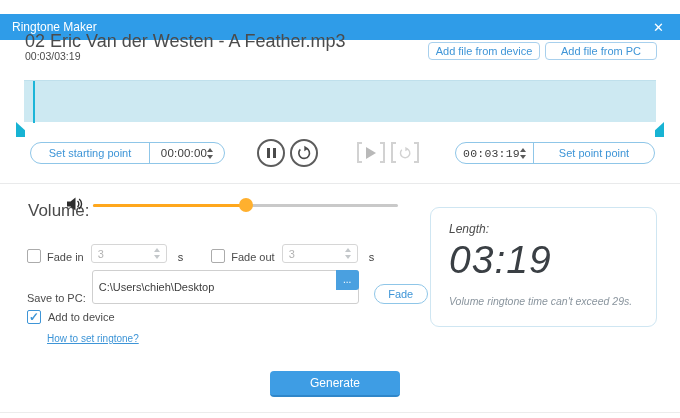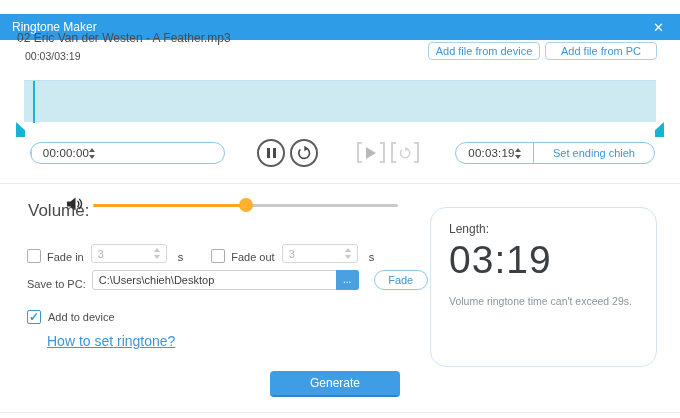--- a/index.html
+++ b/index.html
@@ -13,21 +13,21 @@
   }
   .window { position:absolute; inset:0; background:#ffffff; }
 
   
   .titlebar { position:absolute; top:14px; left:0; width:680px; height:26px; background:#2f9ce8;
     display:flex; align-items:center; justify-content:space-between; padding:0 12px; }
   .titlebar .title { color:#ffffff; font-size:12px; }
   .titlebar .close { color:#ffffff; font-size:13px; cursor:pointer; padding:0 4px; font-weight:400; }
 
   
-  .file-name { position:absolute; left:17px; top:31px; font-size:12px; color:#4b4b4b; }
+  .file-name { position:absolute; left:25px; top:31px; font-size:18px; color:#4b4b4b; }
   .file-time { position:absolute; left:25px; top:50px; font-size:10.5px; color:#4b4b4b; }
 
   
   .hdr-btn { position:absolute; top:42px; height:18px; border:1px solid #a8d0ed; border-radius:4px;
     background:#fff; color:#3e95d7; font-size:11px; display:flex; align-items:center; justify-content:center;
     cursor:pointer; font-family:inherit; }
   .hdr-btn.device { left:428px; width:112px; }
   .hdr-btn.pc { left:545px; width:112px; }
 
   
@@ -41,21 +41,21 @@
   
   .pill { position:absolute; top:142px; height:22px; border:1px solid #8fc6e8; border-radius:11px;
     background:#fff; display:flex; align-items:stretch; overflow:hidden; }
   .pill.start { left:30px; width:195px; }
   .pill.end { left:455px; width:200px; }
   .pill .pill-btn { flex:1; display:flex; align-items:center; justify-content:center;
     color:#3e95d7; font-size:11px; cursor:pointer; background:transparent; border:none; font-family:inherit; }
   .pill .divider { width:1px; background:#8fc6e8; }
   .pill .time-box { display:flex; align-items:center; justify-content:center; gap:0; padding:0 7px; }
   .pill.start .time-box { width:74px; }
-  .pill.end .time-box { width:77px; }
+  .pill.end .time-box { width:77px;font-family:Liberation Mono, monospace; }
   .pill .time-val { font-size:11.5px; color:#3c3c3c; letter-spacing:0.2px; }
 
   .spin { display:flex; flex-direction:column; gap:3px; cursor:pointer; }
   .spin i { display:block; width:0; height:0; border-left:3.5px solid transparent; border-right:3.5px solid transparent; }
   .spin .up { border-bottom:4px solid #5a5a5a; }
   .spin .dn { border-top:4px solid #5a5a5a; }
   .spin.dim .up { border-bottom-color:#c3c7ca; }
   .spin.dim .dn { border-top-color:#c3c7ca; }
 
   
@@ -96,37 +96,37 @@
   .checkbox.checked { border-color:#3e95d7; color:#3e95d7; font-size:12px; font-weight:bold; }
   .num-spin { height:19px; border:1px solid #d6d6d6; border-radius:3px; background:#fff;
     display:flex; align-items:center; justify-content:space-between; padding:0 6px; }
   .num-spin .val { font-size:11px; color:#b3b3b3; }
   .fade-row .num-spin { width:76px; }
   .fade-lbl { margin:0 7px 0 6px; }
   .unit { margin:0 28px 0 11px; color:#3c3c3c; }
 
   
   .save-row { position:absolute; left:27px; top:270px; display:flex; align-items:flex-end; font-size:11px; color:#4b4b4b; }
-  .path-wrap { position:relative; width:267px; height:20px; margin-left:6px;text-decoration:underline; }
+  .path-wrap { position:relative; width:267px; height:34px; margin-left:6px;text-decoration:underline; }
   .path-input { width:100%; height:100%; border:1px solid #cfcfcf; border-radius:3px; padding:0 28px 0 6px;
     font-size:11px; color:#3c3c3c; font-family:inherit; background:#fff; }
   .browse-btn { position:absolute; right:0; top:0; width:23px; height:20px; background:#4aa0e0; color:#fff;
     border:none; border-radius:0 3px 3px 0; font-size:10px; line-height:16px; cursor:pointer; font-family:inherit; }
   .open-btn { margin-left:15px; width:54px; height:20px; border:1px solid #8fc6e8; border-radius:10px;
     background:#fff; color:#3e95d7; font-size:11px; cursor:pointer; font-family:inherit; }
 
   
   .device-row { position:absolute; left:27px; top:310px; display:flex; align-items:center; gap:7px;
     font-size:11px; color:#4b4b4b; }
-  .help-link { position:absolute; left:27px; top:333px; font-size:14px; color:#3e95d7;
+  .help-link { position:absolute; left:27px; top:333px; font-size:10px; color:#3e95d7;
     text-decoration:underline; cursor:pointer;padding-left:20px; }
 
   
-  .card { position:absolute; left:430px; top:207px; width:227px; height:160px; background:#fff;
-    border:1px solid #cfe6f2; border-radius:16px; padding:14px 18px; }
+  .card { position:absolute; left:430px; top:207px; width:227px; height:120px; background:#fff;
+    border:1px solid #cfe6f2; border-radius:9px; padding:14px 18px;font-style:italic; }
   .card .len-label { font-size:12px; color:#4b4b4b; }
   .card .len-value { font-size:39px; color:#3a3f44; letter-spacing:1px; margin-top:2px;
     font-family:"Liberation Sans", sans-serif; }
   .card .len-note { font-size:10.5px; color:#8a959e; margin-top:13px; }
 
   
   .generate-btn { position:absolute; left:270px; top:371px; width:130px; height:26px; background:#3e9de4;
     border:none; border-bottom:2px solid #2f86c9; border-radius:4px; color:#fff; font-size:12px;
     cursor:pointer; font-family:inherit; }
 </style>
@@ -146,20 +146,21 @@
   <button class="hdr-btn device">Add file from device</button>
   <button class="hdr-btn pc">Add file from PC</button>
 
   <div class="waveform">
     <div class="playhead"></div>
   </div>
   <div class="handle left"></div>
   <div class="handle right"></div>
 
   <div class="pill start">
+    <button class="pill-btn">Set starting point</button>
     <div class="divider"></div>
     <div class="time-box">
       <span class="time-val">00:00:00</span>
       <span class="spin">
           <i class="up"></i>
           <i class="dn"></i>
         </span>
     </div>
   </div>
 
@@ -196,21 +197,21 @@
 
   <div class="pill end">
     <div class="time-box">
       <span class="time-val">00:03:19</span>
       <span class="spin">
           <i class="up"></i>
           <i class="dn"></i>
         </span>
     </div>
     <div class="divider"></div>
-    <button class="pill-btn">Set ending chieh</button>
+    <button class="pill-btn">Set point point</button>
   </div>
 
   <div class="hdivider"></div>
 
   <div class="vol-label">Volume:</div>
   <svg class="speaker" width="20" height="18" viewBox="0 0 20 18">
     <polygon points="1,6.5 4.5,6.5 9.5,2.5 9.5,15.5 4.5,11.5 1,11.5" fill="#2c2c2c"></polygon>
     <path d="M11.5 6 a4 4 0 0 1 0 6" fill="none" stroke="#2c2c2c" stroke-width="1.4"></path>
     <path d="M13.2 4 a6.5 6.5 0 0 1 0 10" fill="none" stroke="#2c2c2c" stroke-width="1.4"></path>
   </svg>

